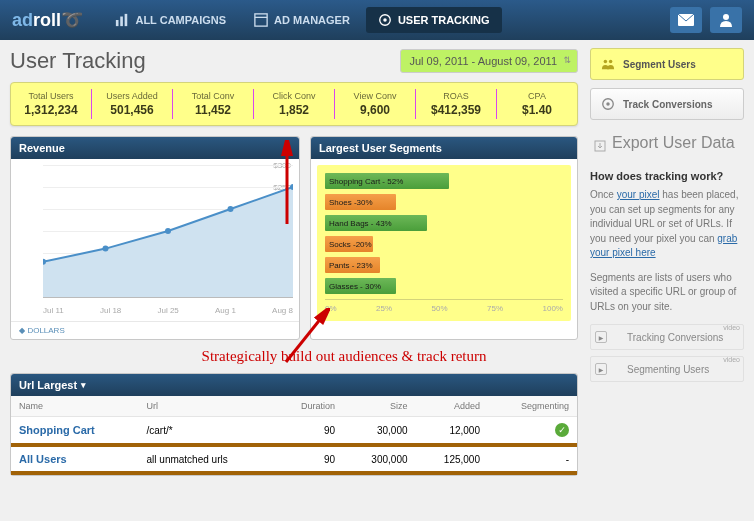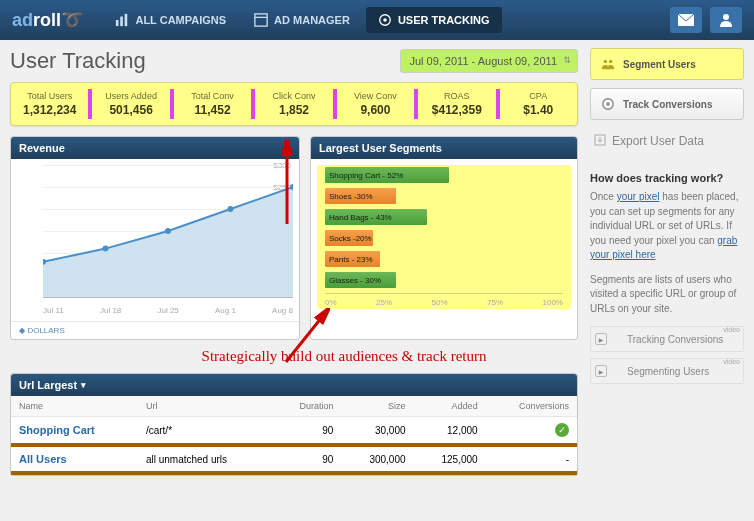--- a/index.html
+++ b/index.html
@@ -23,21 +23,21 @@
 .sidebar { width: 154px; }
 
 
 .page-title-row { display: flex; justify-content: space-between; align-items: center; margin-bottom: 8px; }
 .page-title { font-size: 22px; color: #5a5a5a; font-weight: normal; }
 .date-picker { background: #bef264; border: 1px solid #ccc; border-radius: 3px; padding: 5px 20px 5px 8px; font-size: 11px; color: #555; position: relative; cursor: pointer; }
 .date-picker::after { content: "⇅"; position: absolute; right: 6px; font-size: 9px; color: #888; }
 
 
 .stats-bar { background: #ffff8a; border: 1px solid #d4d47a; border-radius: 4px; display: flex; padding: 6px 0; margin-bottom: 10px; box-shadow: 0 1px 2px rgba(0,0,0,0.1); }
-.stat-item { flex: 1; text-align: center; border-right: 4px solid #d946ef; padding: 2px 4px; }
+.stat-item { flex: 1; text-align: center; border-right: 1px solid #d946ef; padding: 2px 4px; }
 .stat-item:last-child { border-right: none; }
 .stat-label { font-size: 9px; color: #6a6a3a; margin-bottom: 2px; }
 .stat-value { font-size: 12px; font-weight: bold; color: #3a3a1a; }
 
 
 .panels-row { display: flex; gap: 10px; margin-bottom: 8px; }
 .panel { border: 1px solid #c8c8c8; border-radius: 3px; background: #fff; }
 .panel-header { background: linear-gradient(#2a5780, #1f3f5c); color: #fff; padding: 5px 8px; font-size: 11px; font-weight: bold; border-radius: 3px 3px 0 0; }
 .panel-body { padding: 6px; }
 
@@ -48,21 +48,21 @@
 .grid-line { position: absolute; left: 26px; right: 0; border-top: 1px solid #eee; }
 .grid-line.base { border-top: 1px solid #bbb; }
 .x-axis { position: absolute; bottom: 0; left: 26px; right: 0; display: flex; justify-content: space-between; }
 .x-tick { font-size: 8px; color: #aaa; }
 .chart-svg { position: absolute; left: 26px; right: 0; top: 0; bottom: 18px; }
 .dollars-label { padding: 4px 8px; font-size: 8px; color: #5a8fb8; text-transform: uppercase; border-top: 1px solid #e8e8e8; }
 .dollars-label::before { content: "◆ "; }
 
 
 .seg-panel { flex: 1; }
-.seg-chart { background: #ffff8a; padding: 2px 8px; border-radius: 2px; }
+.seg-chart { background: #ffff8a; padding: 8px 8px; border-radius: 2px; }
 .seg-bar-row { display: flex; align-items: center; margin-bottom: 5px; height: 16px; }
 .seg-bar { height: 16px; display: flex; align-items: center; padding-left: 4px; font-size: 8px; color: #1a1a1a; border-radius: 1px; }
 .seg-bar.green { background: linear-gradient(#6db858, #4a9e3a); }
 .seg-bar.orange { background: linear-gradient(#f5a04a, #e5842a); }
 .seg-axis { display: flex; justify-content: space-between; font-size: 8px; color: #aaa; padding-top: 4px; border-top: 1px solid #d4d47a; }
 
 
 .annotation { color: #c00; font-family: "Times New Roman", serif; font-size: 15px; text-align: center; margin: 4px 0 8px 100px; }
 .arrow { position: absolute; pointer-events: none; }
 
@@ -74,21 +74,21 @@
 th { text-align: left; font-size: 9px; color: #777; font-weight: normal; padding: 5px 8px; border-bottom: 1px solid #e5e5e5; background: #f8f8f8; }
 th.r, td.r { text-align: right; }
 td { padding: 6px 8px; font-size: 10px; border-bottom: 4px solid #a16207; }
 td.name { color: #2a6aa8; font-weight: bold; font-size: 11px; }
 .check { display: inline-block; width: 14px; height: 14px; background: #5aaa3a; border-radius: 50%; color: #fff; text-align: center; line-height: 14px; font-size: 9px; }
 
 
 .side-btn { display: flex; align-items: center; gap: 8px; padding: 8px 10px; border: 1px solid #ccc; border-radius: 3px; background: linear-gradient(#fdfdfd,#ededed); margin-bottom: 8px; font-size: 10px; color: #666; font-weight: bold; cursor: pointer; }
 .side-btn.highlight { background: #ffff8a; border-color: #d4d47a; color: #555; }
 .side-btn .icon { width: 14px; height: 14px; }
-.export-link { display: flex; align-items: flex-start; gap: 6px; font-size: 12px; color: #888; padding: 6px 4px; margin-bottom: 18px; cursor: pointer; }
+.export-link { display: flex; align-items: flex-end; gap: 6px; font-size: 16px; color: #888; padding: 6px 4px; margin-bottom: 12px; cursor: pointer; }
 .help-title { font-size: 11px; font-weight: bold; color: #333; margin-bottom: 6px; }
 .help-text { font-size: 10px; color: #777; line-height: 1.45; margin-bottom: 10px; }
 .help-text a { color: #2a6aa8; text-decoration: underline; cursor: pointer; }
 .video-link { display: flex; align-items: center; gap: 20px; font-size: 10px; color: #888; padding: 6px 4px; border: 1px solid #e0e0e0; border-radius: 2px; margin-bottom: 6px; cursor: pointer; position: relative; }
 .video-link .badge { position: absolute; top: -1px; right: 3px; font-size: 7px; color: #aaa; }
 .play-icon { width: 12px; height: 12px; border: 1px solid #bbb; border-radius: 2px; display: flex; align-items: center; justify-content: center; font-size: 6px; color: #888; }
 </style>
 </head>
 <body>
 
@@ -269,21 +269,21 @@
           <span class="chev">▾</span>
       </div>
       <table>
         <thead>
             <tr id="thead-row">
               <th>Name</th>
               <th>Url</th>
               <th class="r">Duration</th>
               <th class="r">Size</th>
               <th class="r">Added</th>
-              <th class="r">Conversions</th>
+              <th class="r">Segmenting</th>
             </tr>
           </thead>
         <tbody id="tbody">
             <tr>
               <td class="name">Shopping Cart</td>
               <td>/cart/*</td>
               <td class="r">90</td>
               <td class="r">30,000</td>
               <td class="r">12,000</td>
               <td class="r"><span class="check">✓</span></td>

